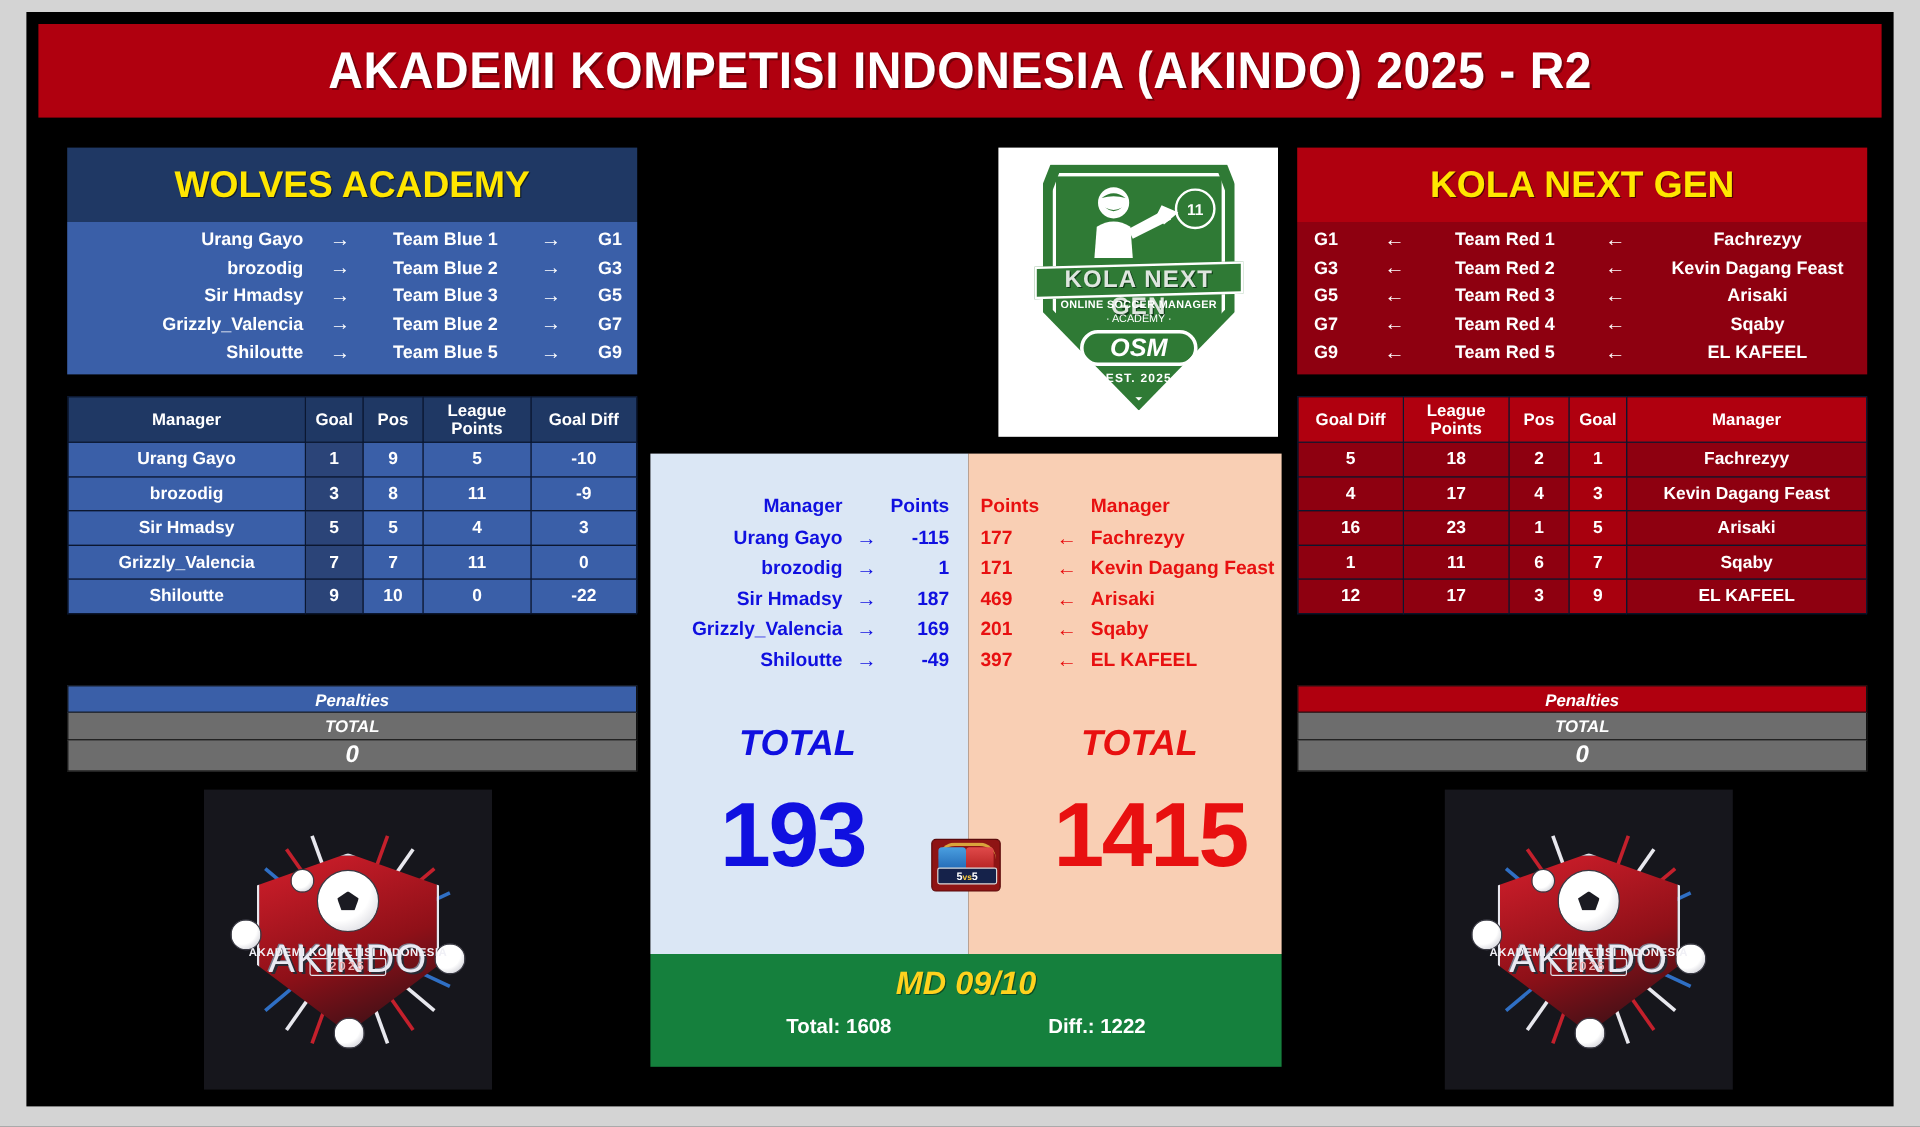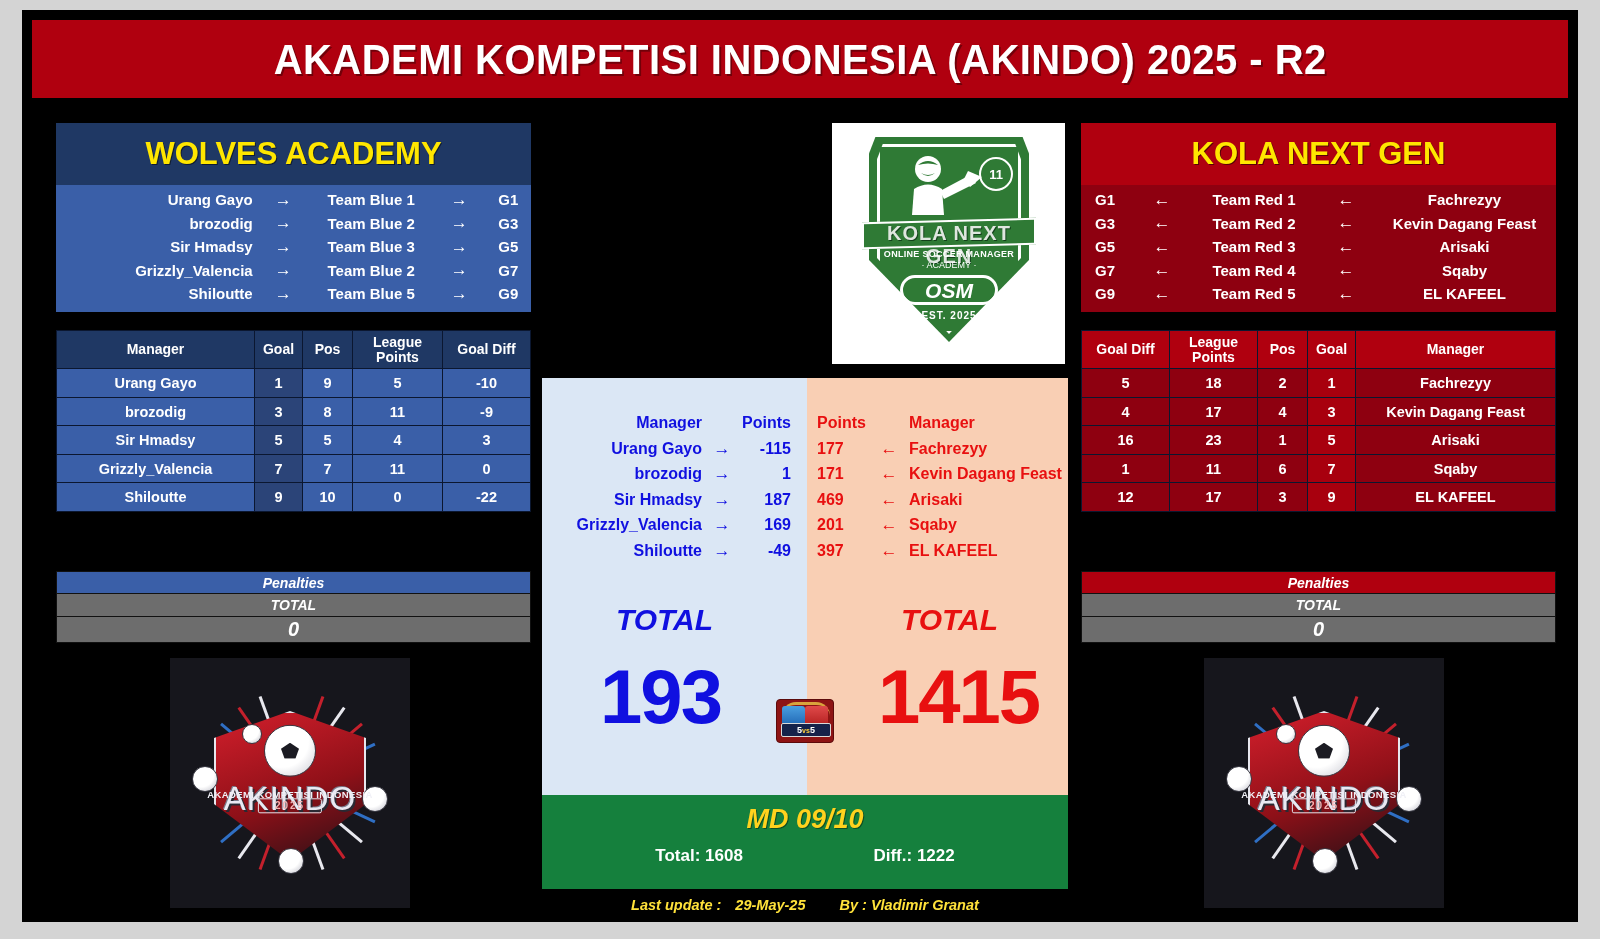--- a/index.html
+++ b/index.html
@@ -628,27 +628,20 @@
   </div>
 
   <div id="md">
     <div class="mdtitle">MD 09/10</div>
     <div class="mdstats">
       <span>Total: 1608</span>
       <span>Diff.: 1222</span>
     </div>
   </div>
 
-  <div id="footer">
-    <div class="grp">
-      <span>Last update :</span>
-      <span>29-May-25</span>
-    </div>
-    <span>By : Vladimir Granat</span>
-  </div>
 
   <div class="logo-box akindo" style="left:148px; top:648px; width:240px; height:250px;">
     <div class="ak-inner">
       <div class="ray" style="transform:rotate(200deg); background:#c4202c;"></div>
       <div class="ray" style="transform:rotate(215deg); background:#e8e8ee;"></div>
       <div class="ray" style="transform:rotate(230deg); background:#c4202c;"></div>
       <div class="ray" style="transform:rotate(245deg); background:#2f6fc4;"></div>
       <div class="ray" style="transform:rotate(295deg); background:#2f6fc4;"></div>
       <div class="ray" style="transform:rotate(310deg); background:#e8e8ee;"></div>
       <div class="ray" style="transform:rotate(325deg); background:#c4202c;"></div>

